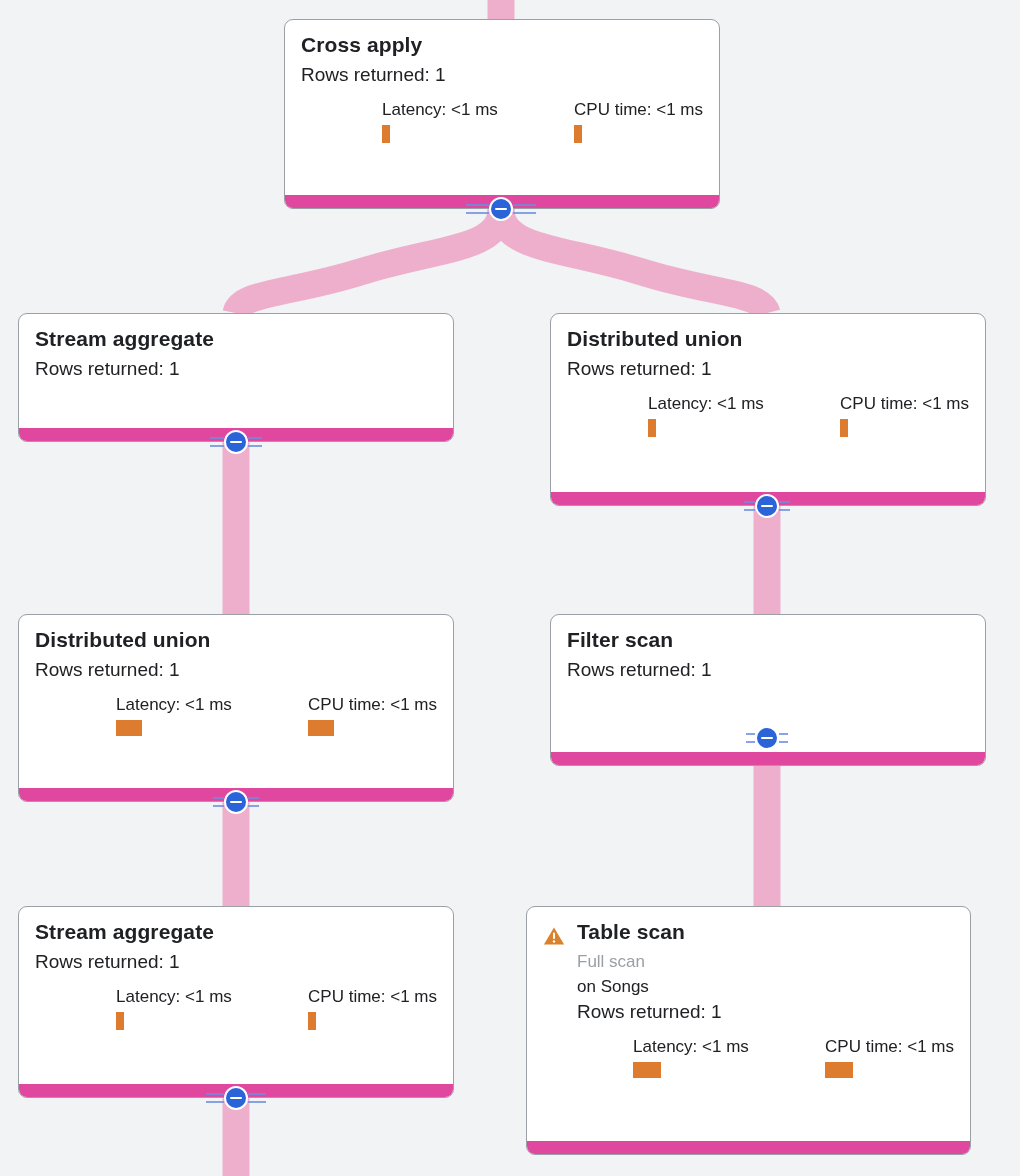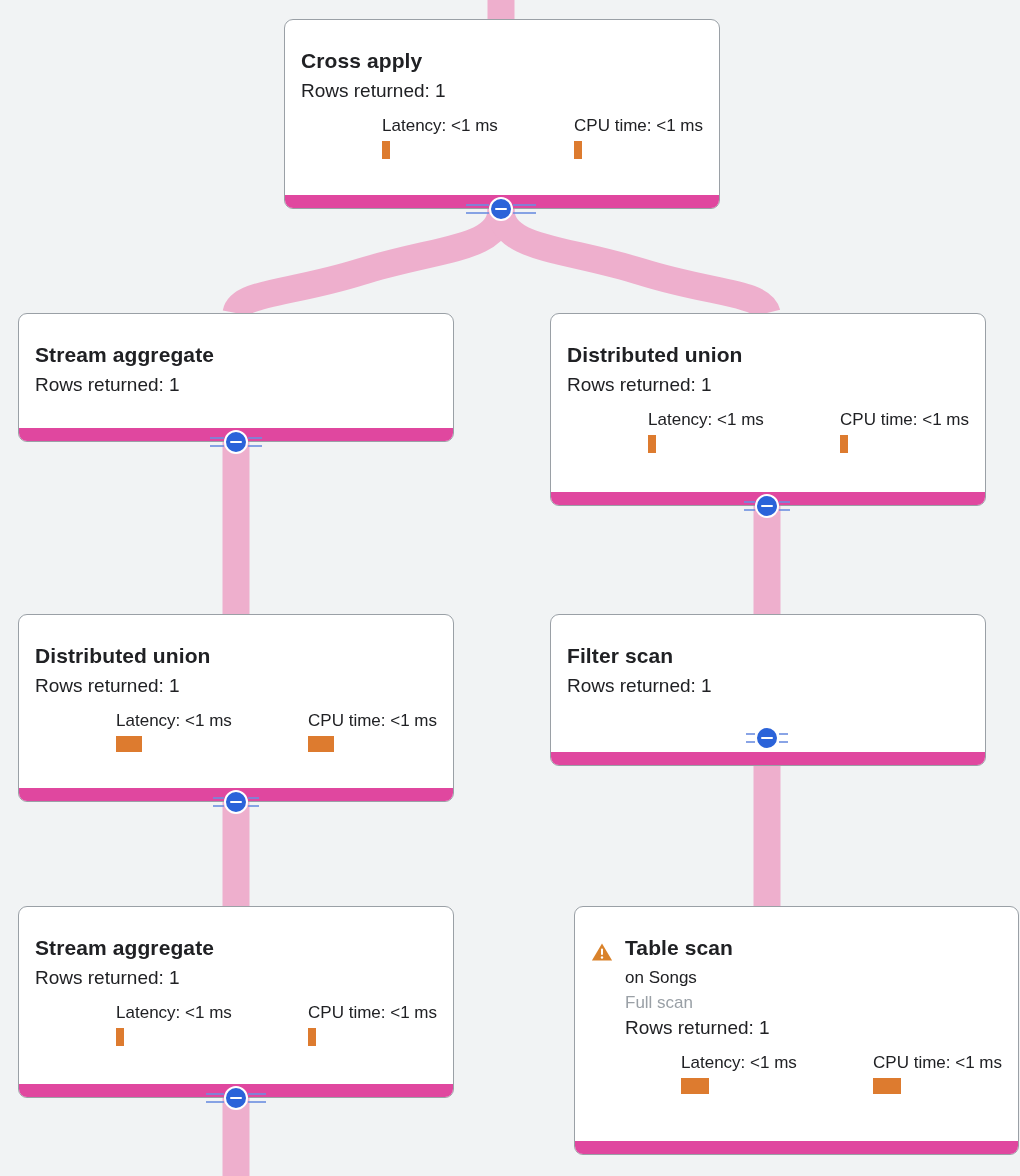--- a/index.html
+++ b/index.html
@@ -18,21 +18,21 @@
   .node{
     position:absolute;
     background:#ffffff;
     border:1px solid #9aa0a6;
     border-radius:9px;
     box-sizing:border-box;
     overflow:hidden;
     z-index:5;
   }
   .node-body{
-    padding:28px 16px 10px 16px;
+    padding:12px 16px 10px 16px;
     display:flex;
     flex-direction:row;
     align-items:flex-start;
   }
   .warn-wrap{
     width:34px;flex:0 0 34px;
     padding-top:6px;
   }
   .warn-icon{display:block;}
   .node-content{flex:1 1 auto;min-width:0;}
@@ -319,33 +319,33 @@
           <line x1="5" y1="17" x2="23" y2="17"></line>
         <line x1="47" y1="9" x2="65" y2="9"></line>
           <line x1="47" y1="17" x2="65" y2="17"></line>
       </g>
     </svg>
     <div class="toggle-circle">
       <div class="toggle-minus"></div>
     </div>
   </div>
 
-  <div class="node" style="left:526px;top:906px;width:445px;height:249px;margin-left:48px;">
+  <div class="node" style="left:526px;top:906px;width:445px;height:249px;">
     <div class="node-body">
       <div class="warn-wrap">
         <svg class="warn-icon" width="22" height="22" viewBox="0 0 24 24" xmlns="http://www.w3.org/2000/svg">
           <path d="M12 2.6 L23 21.4 L1 21.4 Z" fill="#d9822b"></path>
           <rect x="10.9" y="8.2" width="2.2" height="7" fill="#ffffff" rx="1"></rect>
           <circle cx="12" cy="18" r="1.3" fill="#ffffff"></circle>
         </svg>
       </div>
       <div class="node-content">
         <div class="node-title">Table scan</div>
+        <div class="node-sub muted">Full scan</div>
         <div class="node-sub">on Songs</div>
-        <div class="node-sub muted">Full scan</div>
         <div class="node-rows">Rows returned: 1</div>
         <div class="metrics">
           <div class="metric latency">
             <div class="metric-label">Latency: &lt;1 ms</div>
             <div class="metric-bar" style="width:28px;height:16px;"></div>
           </div>
           <div class="metric cpu">
             <div class="metric-label">CPU time: &lt;1 ms</div>
             <div class="metric-bar" style="width:28px;height:16px;"></div>
           </div>

